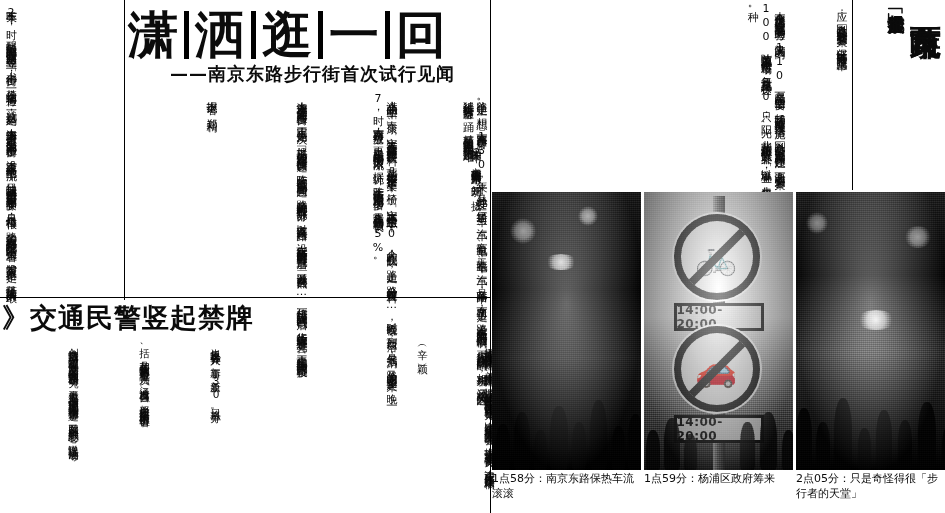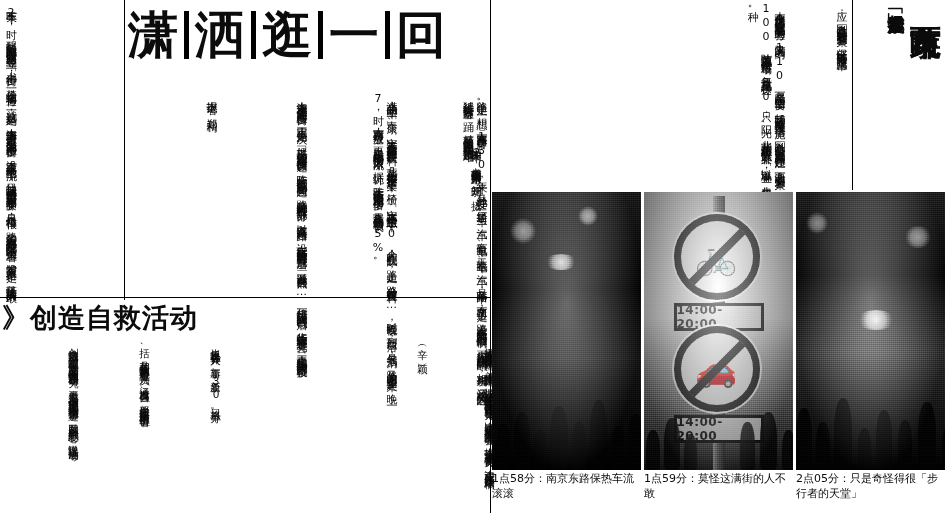--- a/index.html
+++ b/index.html
@@ -187,36 +187,37 @@
     <span class="ch">潇</span>
     <span class="bar"></span>
     <span class="ch">洒</span>
     <span class="bar"></span>
     <span class="ch">逛</span>
     <span class="bar"></span>
     <span class="ch">一</span>
     <span class="bar"></span>
     <span class="ch">回</span>
   </div>
+  <div class="subhead">——南京东路步行街首次试行见闻</div>
 
   <div class="bodycols">
     <div class="vcol">往路中走。想一想，南京东路自开辟130年来，马儿经变迁，经历了马车、汽车、有轨电车、无轨电车、汽车，是车陆路中，上在两边了走，路人没有在大街中间行走的习惯啊，更何况作反这样的路的。相对来说，还是路旁为这的试行步行街有防准备、踊、精品覆盖的服务员小姐在大街上推起了堆</div>
     <div class="vcol">满小商品的小车，「泰康」、「宝大祥」等商店在路旁设摊卖起了饮料，几顶彩色大广告伞下摆起了桌子、椅子，「宝大祥」还特意组织了二十20余人的礼仪队，一路走走，一路分发宣传资料……时近傍晚，烈日西落，暑气新消，马路上的人明显多了起来，晚上7时，南京路万灯竞放，更引来了观灯购物的滚滚人流。据统计，昨天该条街的人流量增加一倍多，零售商品销售额增长35%。</div>
     <div class="vcol">大上海首次拥有了周末商业步行街，正因为是第一次，就提出了「如何管理好步行街的课题，昨天的试行也暴露出一些问题：路半的分隔栏可否拆除部分，以方便路人过马路；设专实行步行街的时间可否再推后一些，以避开炎炎烈日……相信经过一段时间的试行后，步行街的管理将趋于完善，真正实现与国际大都市的接轨。</div>
     <div class="vcol">本报记者  郑裕利</div>
   </div>
 
   <div style="position:absolute;left:470px;top:140px;height:120px;width:26px;">
     <div class="vcol" style="height:118px;font-size:10.5px;">因为昨天下午2点前后的南京东路</div>
   </div>
   <div style="position:absolute;left:470px;top:160px;height:70px;width:14px;">
     <div class="vcol" style="height:68px;font-size:10.5px;">本报记者  刘开明  摄</div>
   </div>
 
-  <div class="contest-title">》创造自救活动</div>
+  <div class="contest-title">》交通民警竖起禁牌</div>
 
   <div class="contest-cols">
     <div class="vcol">也反映社会各界人、新事、新象30日将举办。</div>
     <div class="vcol">括、县和各级实施「再就业」工程人员，通过自发自强、努力拼搏取得新的人生价值者。</div>
     <div class="vcol">创造自救活动」对「温暖工程」的意义及需求的社会调查和理论研究；再就业人员二次创业中涌现的优秀人物和先进事迹；以及帮困助残「献爱心、送温暖」活动等。</div>
   </div>
 
   <div class="contest-cols2">
     <div class="vcol">摄影赛主办单位新闻摄影部、美术摄影部、恒源祥绒线公司和太阳企业形象设计公司联合举办。比赛结束后将举办大型颁奖晚会。本报记者参赛不参与评奖。欢迎广大作者踊跃来稿。</div>
     <div class="vcol" style="width:34px;">（辛  颖）</div>
@@ -298,21 +299,21 @@
         <i style="left:146px;width:13px;height:44px;"></i>
       </div>
       <div class="noise"></div>
       <div class="vign"></div>
     </div>
 
   </div>
 
   <div class="caps">
     <div class="cap">1点58分：南京东路保热车流滚滚</div>
-    <div class="cap">1点59分：莫怪这满街的人不敢</div>
+    <div class="cap">1点59分：杨浦区政府筹来</div>
     <div class="cap">2点05分：只是奇怪得很「步行者的天堂」</div>
   </div>
 
   <div class="rule-v" style="left:124px;top:0;height:300px;"></div>
   <div class="rule-v" style="left:490px;top:0;height:513px;"></div>
   <div class="rule-v" style="left:852px;top:0;height:190px;"></div>
   <div class="rule-h" style="left:0;top:297px;width:490px;"></div>
 
 </div>
 

